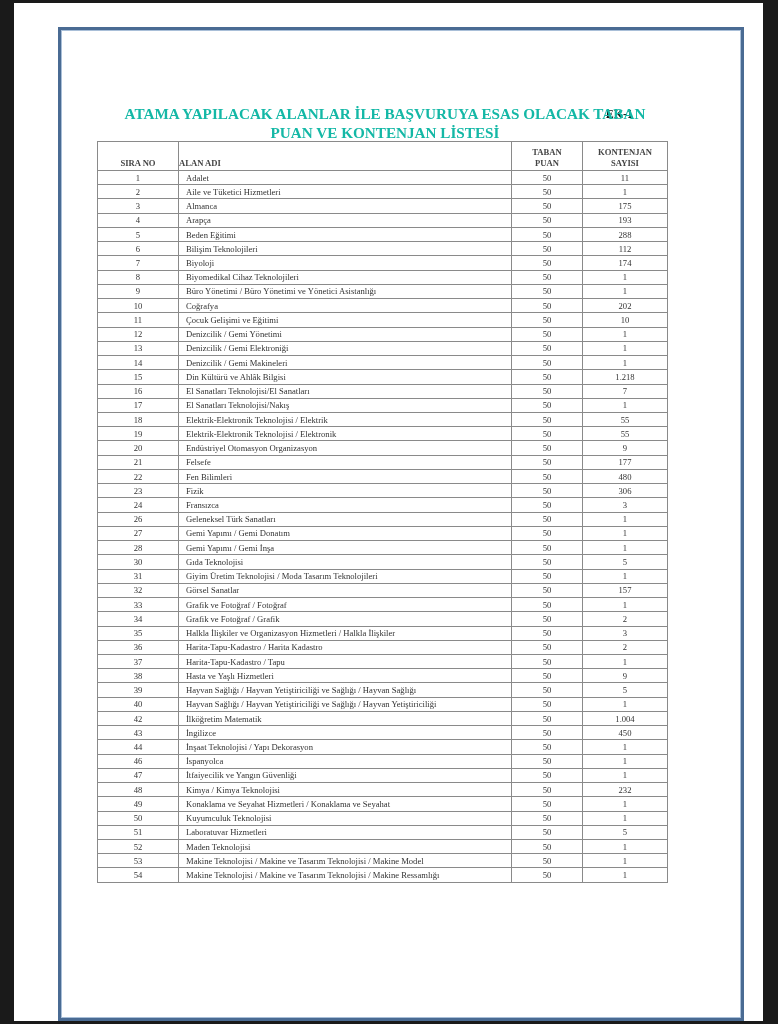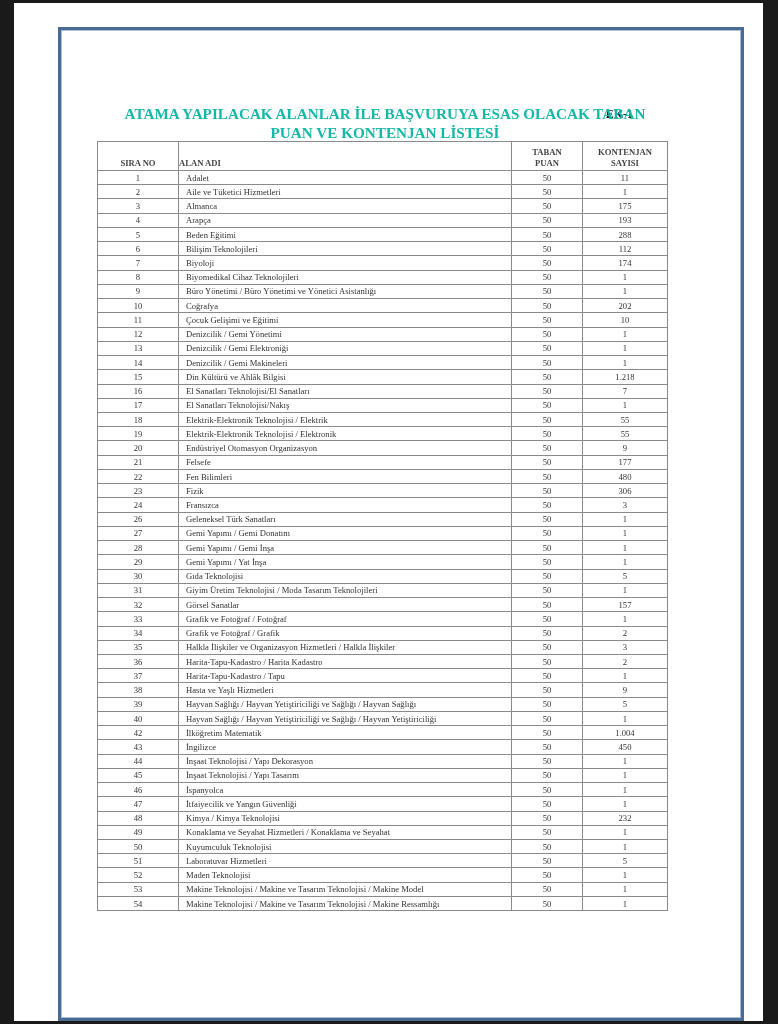--- a/index.html
+++ b/index.html
@@ -226,26 +226,20 @@
         <td class="c3">50</td>
         <td class="c4">1</td>
       </tr>
       <tr>
         <td class="c1">28</td>
         <td class="c2">Gemi Yapımı / Gemi İnşa</td>
         <td class="c3">50</td>
         <td class="c4">1</td>
       </tr>
       <tr>
-        <td class="c1">29</td>
-        <td class="c2">Gemi Yapımı / Yat İnşa</td>
-        <td class="c3">50</td>
-        <td class="c4">1</td>
-      </tr>
-      <tr>
         <td class="c1">30</td>
         <td class="c2">Gıda Teknolojisi</td>
         <td class="c3">50</td>
         <td class="c4">5</td>
       </tr>
       <tr>
         <td class="c1">31</td>
         <td class="c2">Giyim Üretim Teknolojisi / Moda Tasarım Teknolojileri</td>
         <td class="c3">50</td>
         <td class="c4">1</td>
@@ -312,26 +306,20 @@
       </tr>
       <tr>
         <td class="c1">43</td>
         <td class="c2">İngilizce</td>
         <td class="c3">50</td>
         <td class="c4">450</td>
       </tr>
       <tr>
         <td class="c1">44</td>
         <td class="c2">İnşaat Teknolojisi / Yapı Dekorasyon</td>
-        <td class="c3">50</td>
-        <td class="c4">1</td>
-      </tr>
-      <tr>
-        <td class="c1">45</td>
-        <td class="c2">İnşaat Teknolojisi / Yapı Tasarım</td>
         <td class="c3">50</td>
         <td class="c4">1</td>
       </tr>
       <tr>
         <td class="c1">46</td>
         <td class="c2">İspanyolca</td>
         <td class="c3">50</td>
         <td class="c4">1</td>
       </tr>
       <tr>

